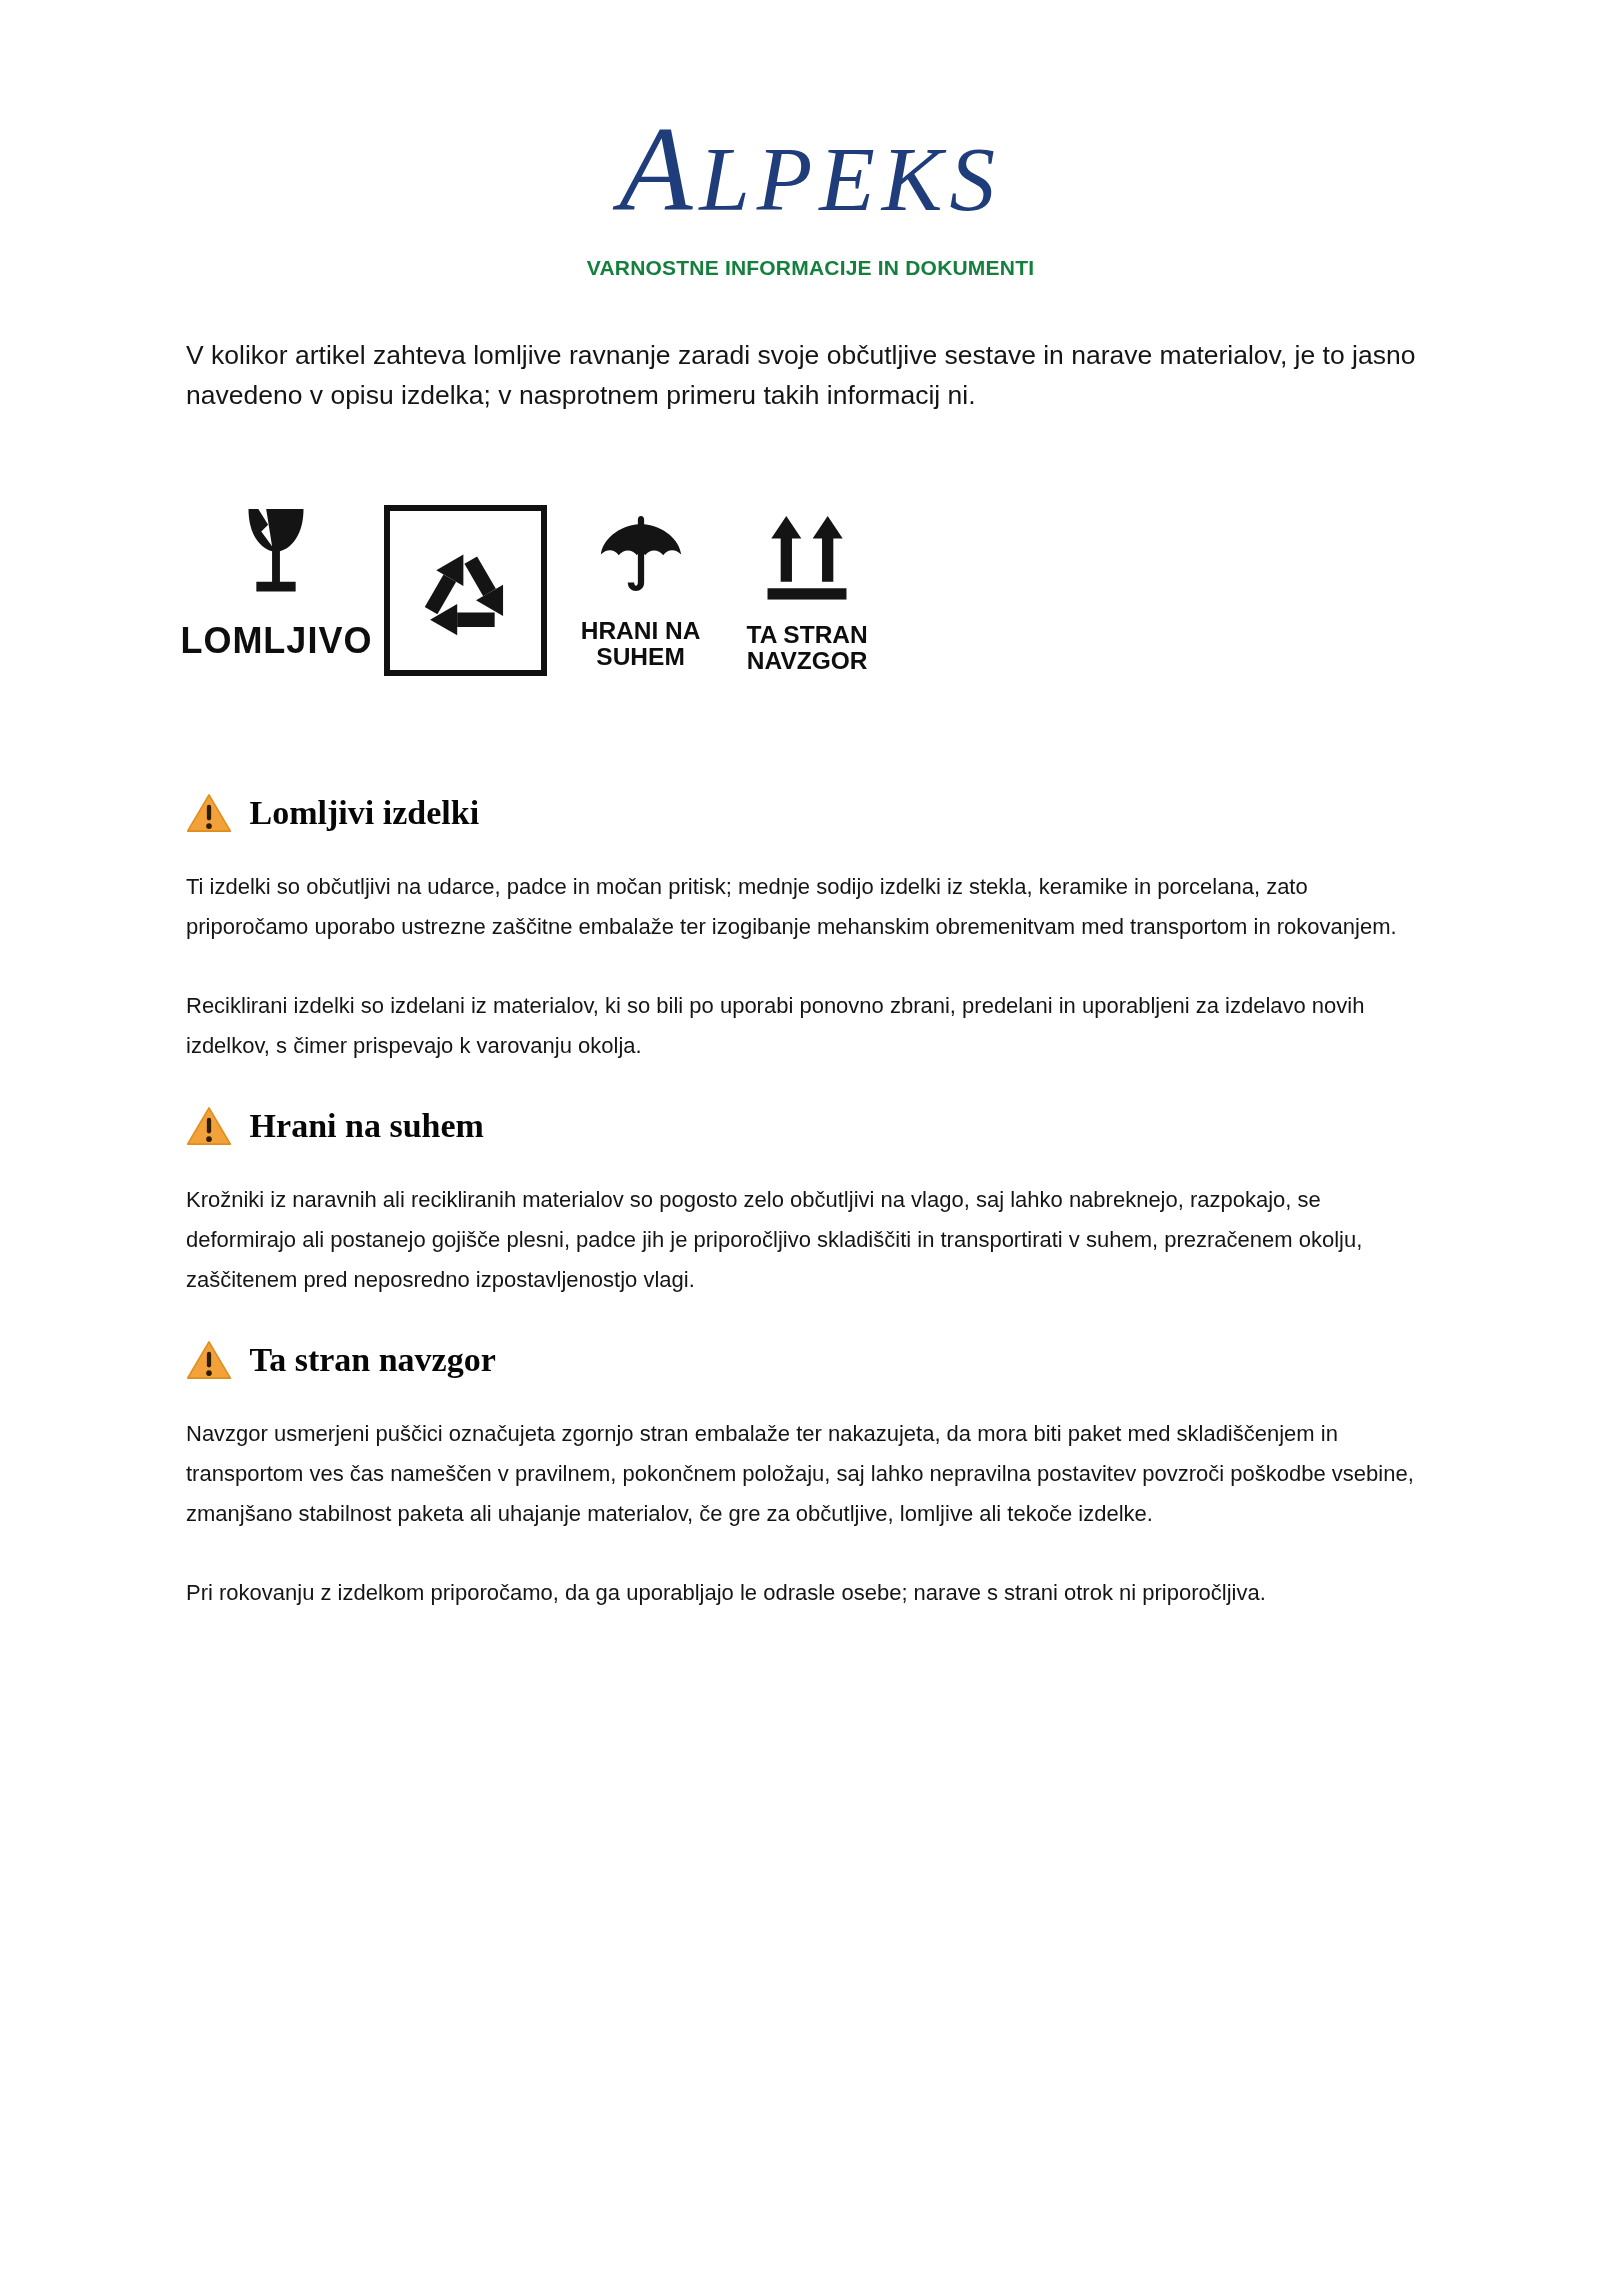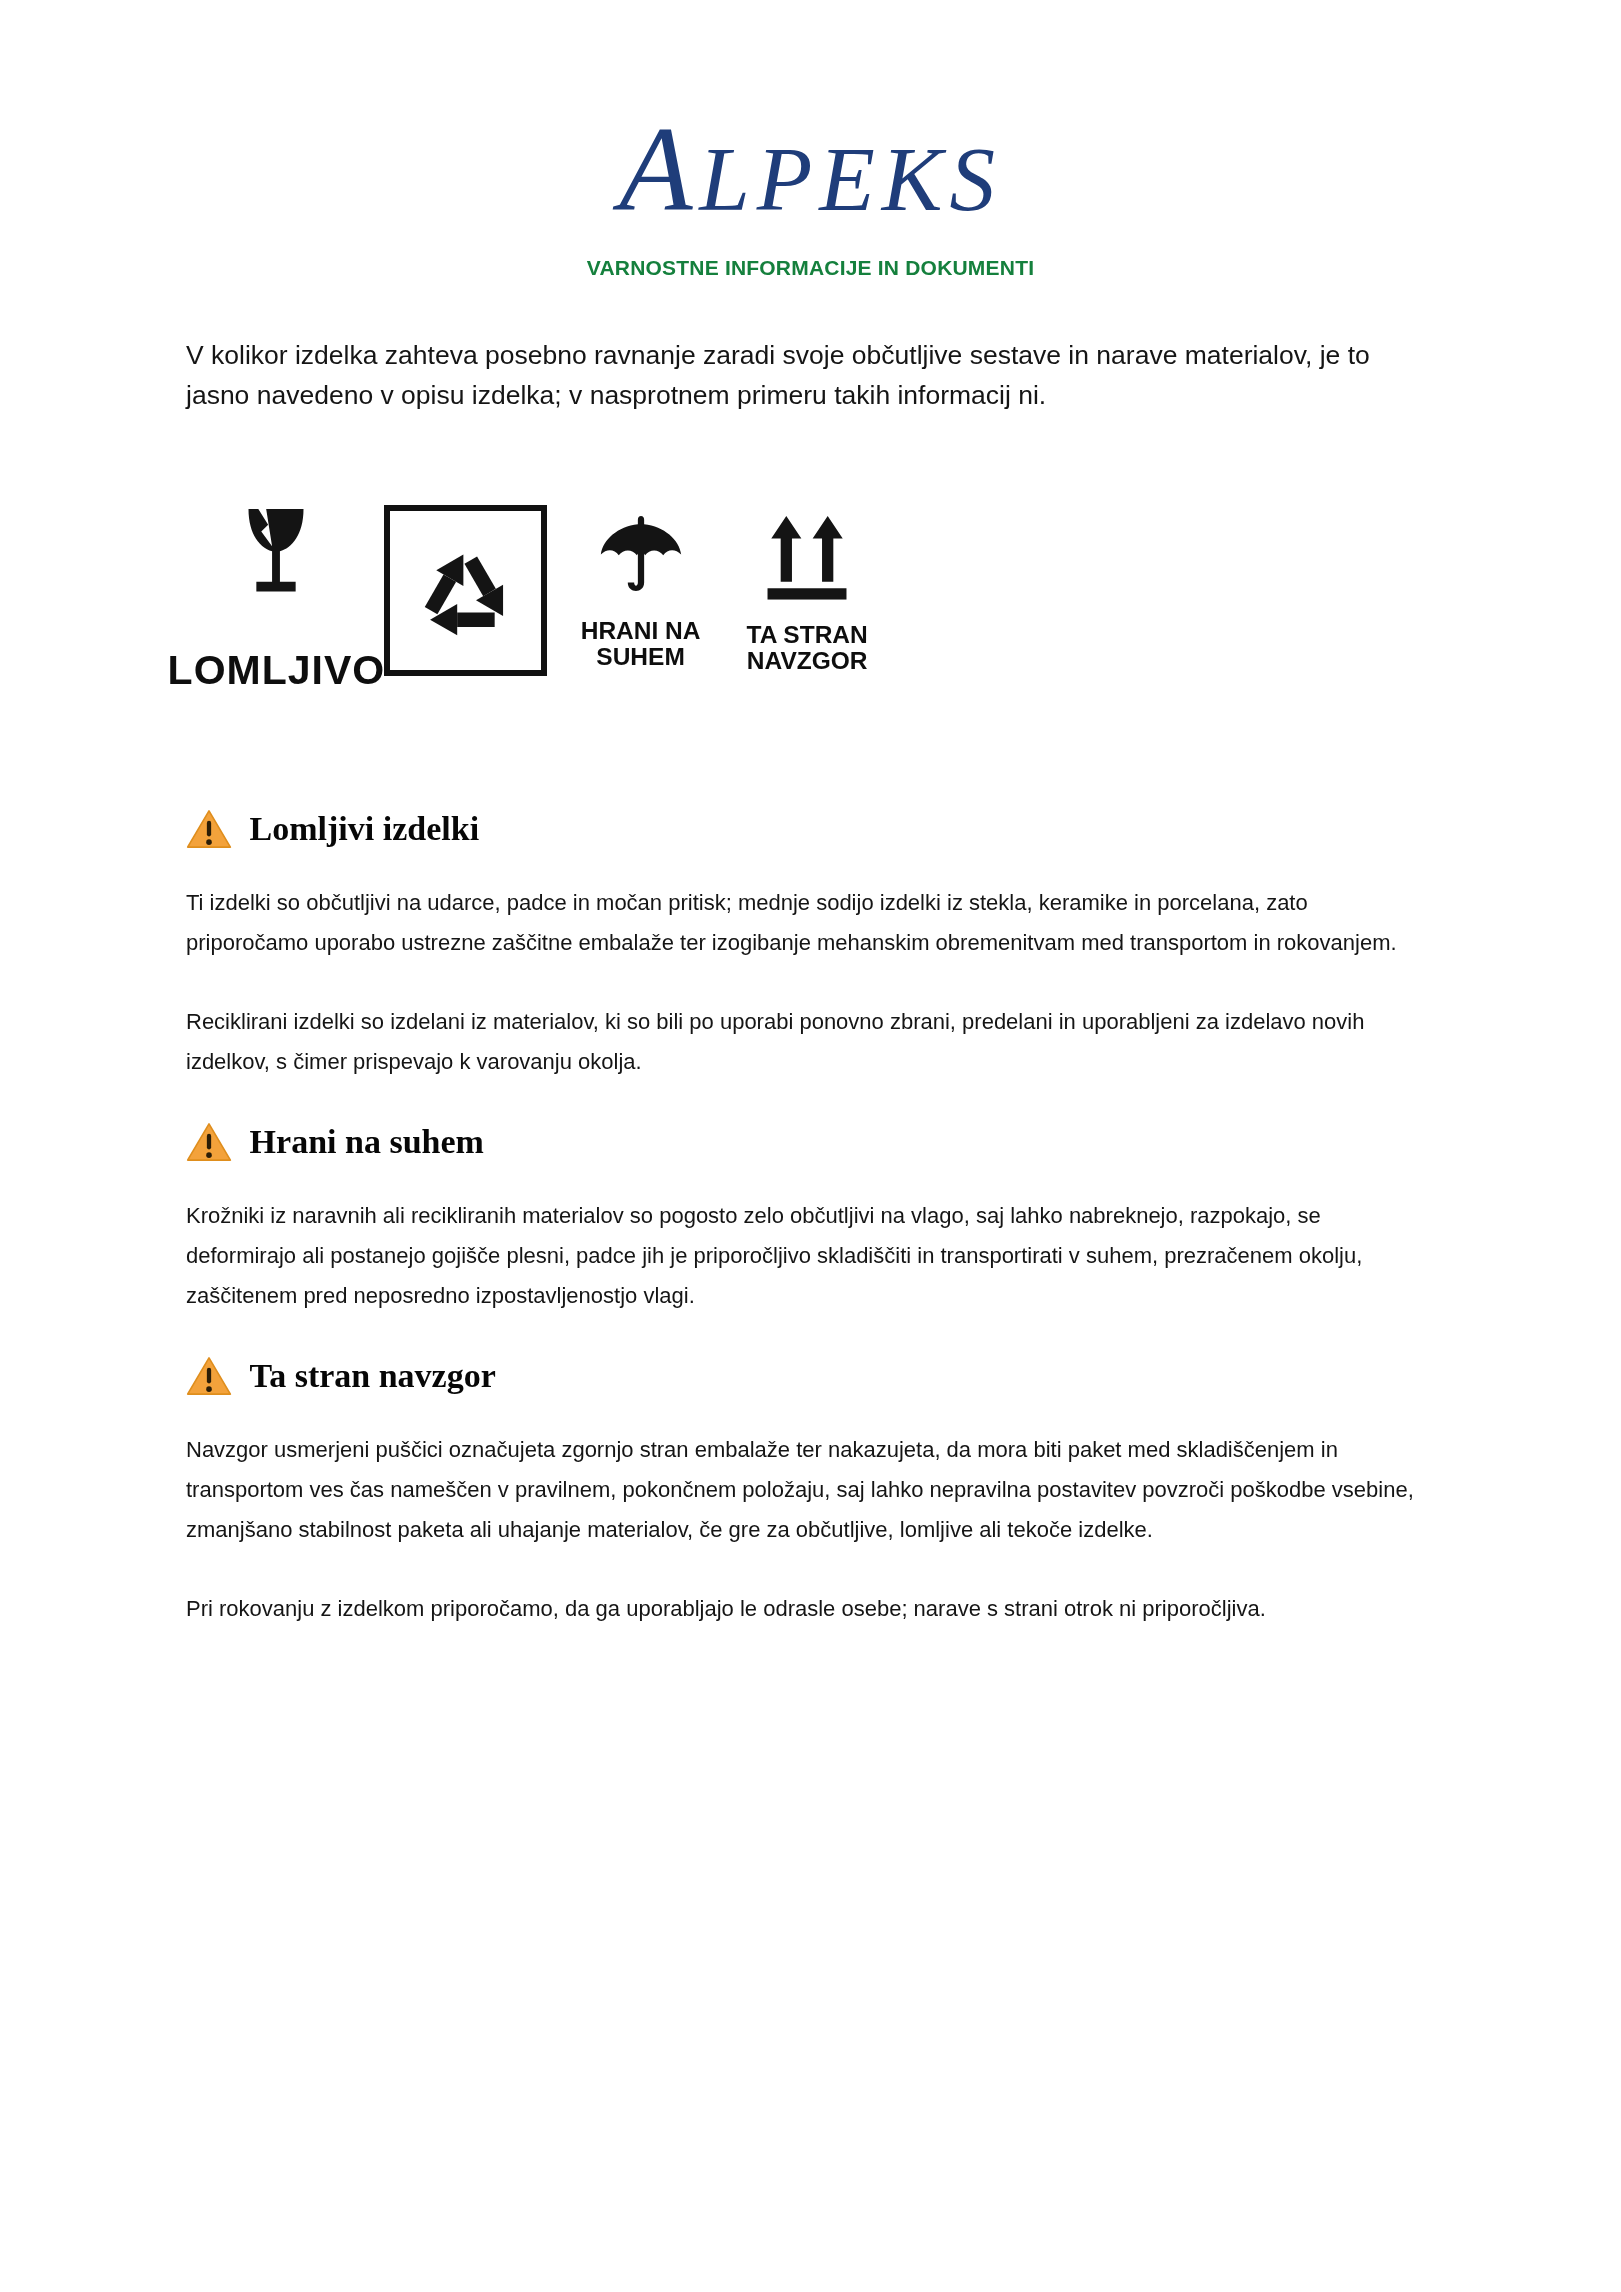--- a/index.html
+++ b/index.html
@@ -68,21 +68,21 @@
     align-items: center;
     text-align: center;
   }
   .symbol-label {
     font-weight: bold;
     color: #0e0e0e;
     line-height: 1.05;
   }
   .symbol-fragile { width: 173px; }
   .symbol-fragile .glyph { width: 102px; height: 110px; margin-top: 2px; }
-  .symbol-fragile .symbol-label { font-size: 41px; margin-top: 32px; letter-spacing: 1px; }
+  .symbol-fragile .symbol-label { font-size: 36px; margin-top: 5px; letter-spacing: 1px; }
 
   .symbol-recycle {
     width: 163px;
     height: 171px;
     border: 6.9px solid #111;
     box-sizing: border-box;
     align-items: center;
     justify-content: center;
     display: flex;
   }
@@ -120,21 +120,21 @@
 <body>
 
 <div class="page">
 
   <div class="logo-wrap">
     <span class="logo"><span class="logo-initial">A</span><span class="logo-rest">LPEKS</span></span>
   </div>
 
   <h1 class="doc-title">VARNOSTNE INFORMACIJE IN DOKUMENTI</h1>
 
-  <p class="intro">V kolikor izdelka zahteva posebno ravnanje zaradi svoje občutljive sestave in narave materialov, je to jasno navedeno v opisu izdelka; v nasprotnem primeru takih informacij ni.</p>
+  <p class="intro">V kolikor artikel zahteva lomljive ravnanje zaradi svoje občutljive sestave in narave materialov, je to jasno navedeno v opisu izdelka; v nasprotnem primeru takih informacij ni.</p>
 
   <div class="symbols">
 
     <div class="symbol symbol-fragile">
       <svg class="glyph" viewBox="0 0 100 112">
         <path fill="#141414" d="M22 2 H78 C78 28 66 42 54 45 L54 76 H70 V86 H30 V76 H46 L46 45 C34 42 22 28 22 2 Z"></path>
         <polygon fill="#ffffff" points="32,2 42,18 35,25 46,40 40,2"></polygon>
       </svg>
       <div class="symbol-label">LOMLJIVO</div>
     </div>

